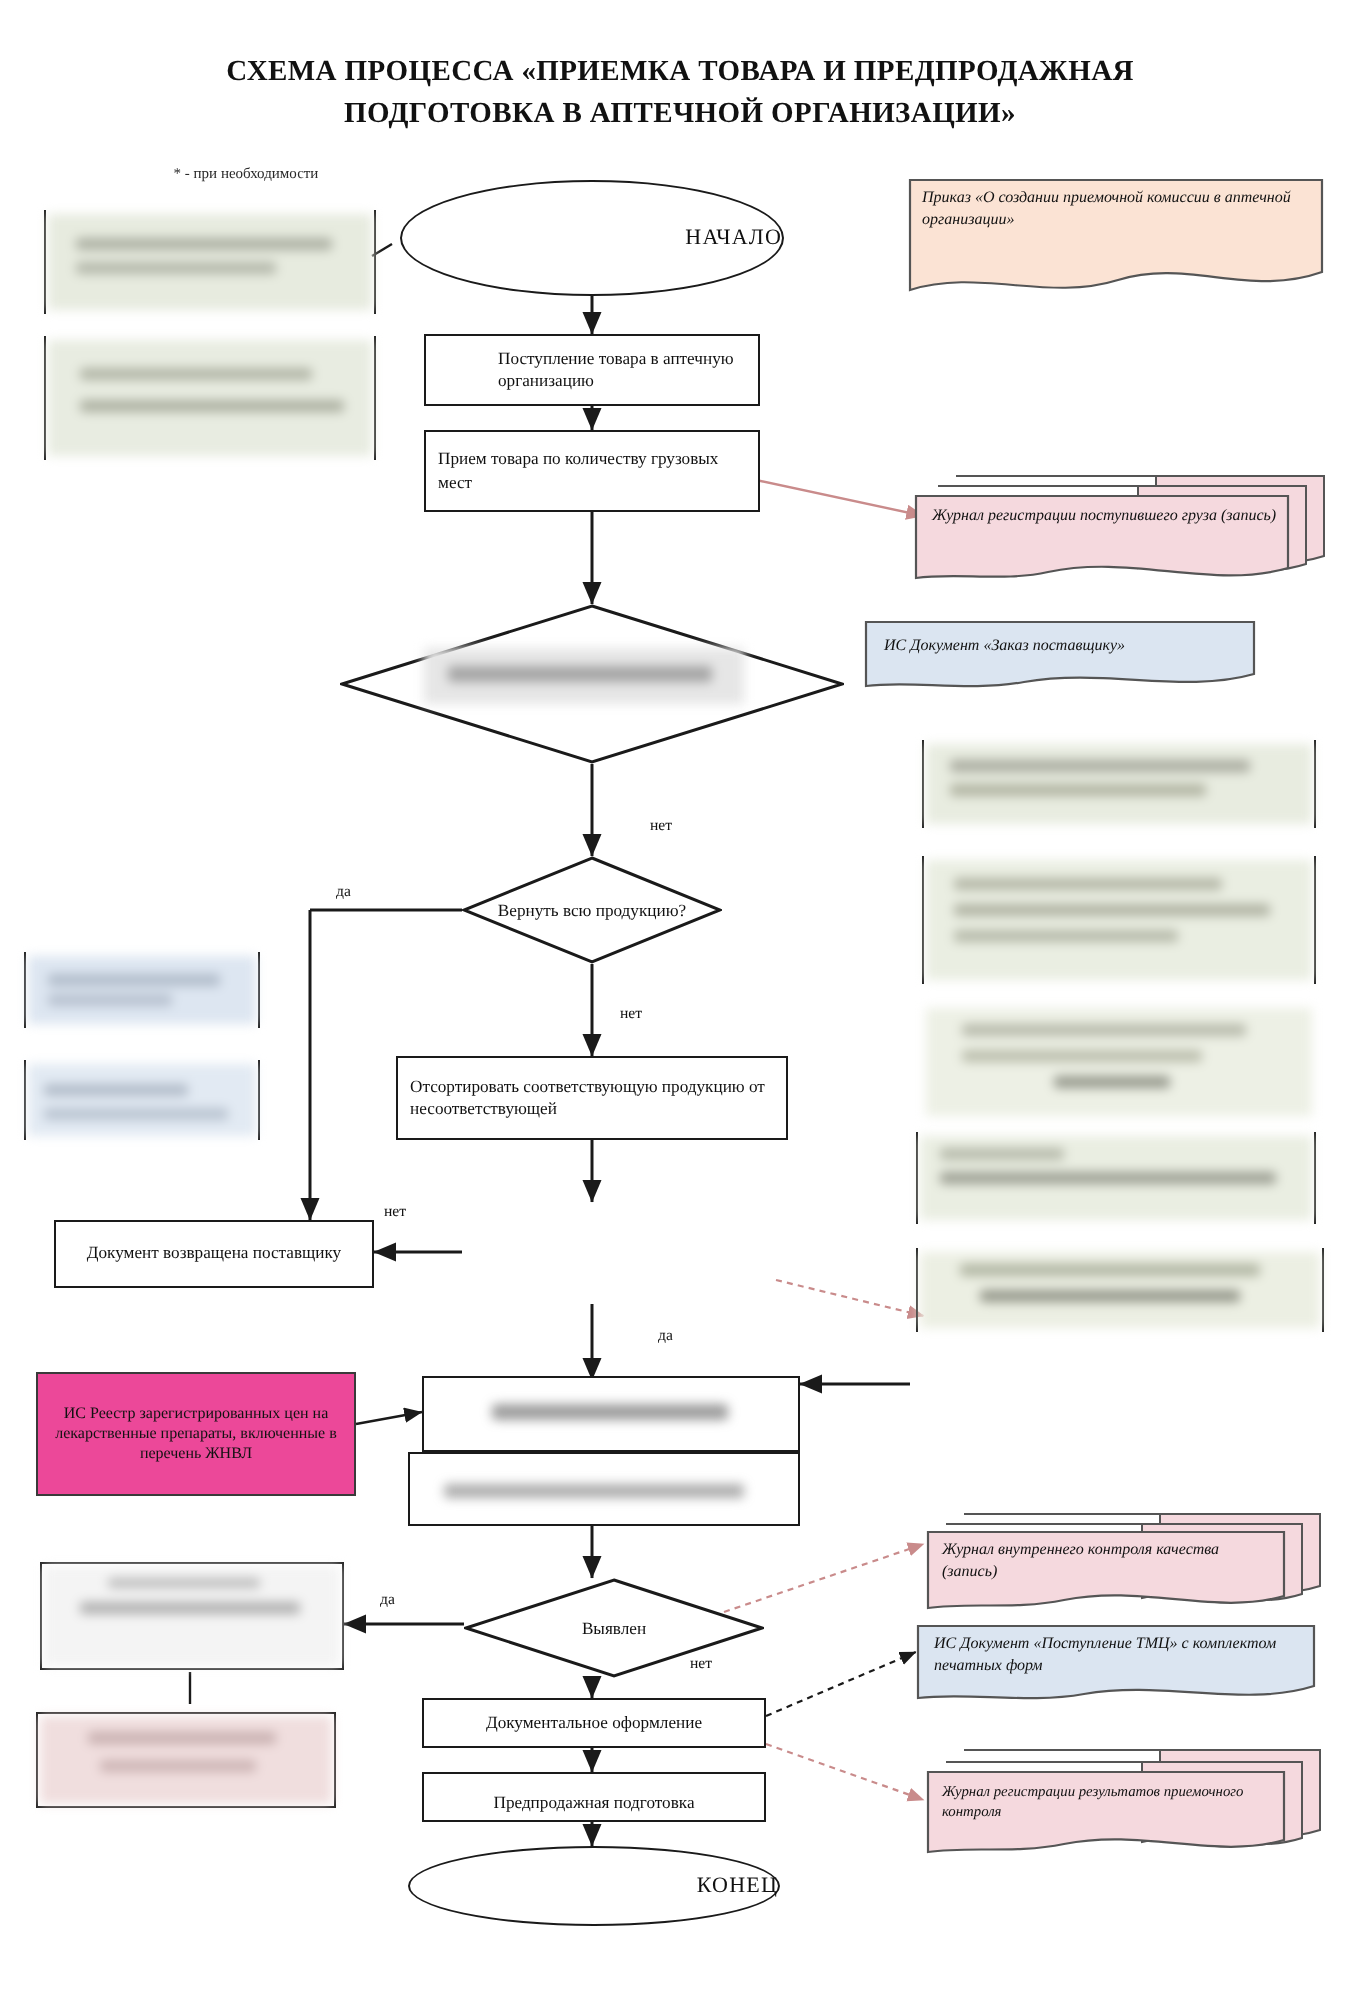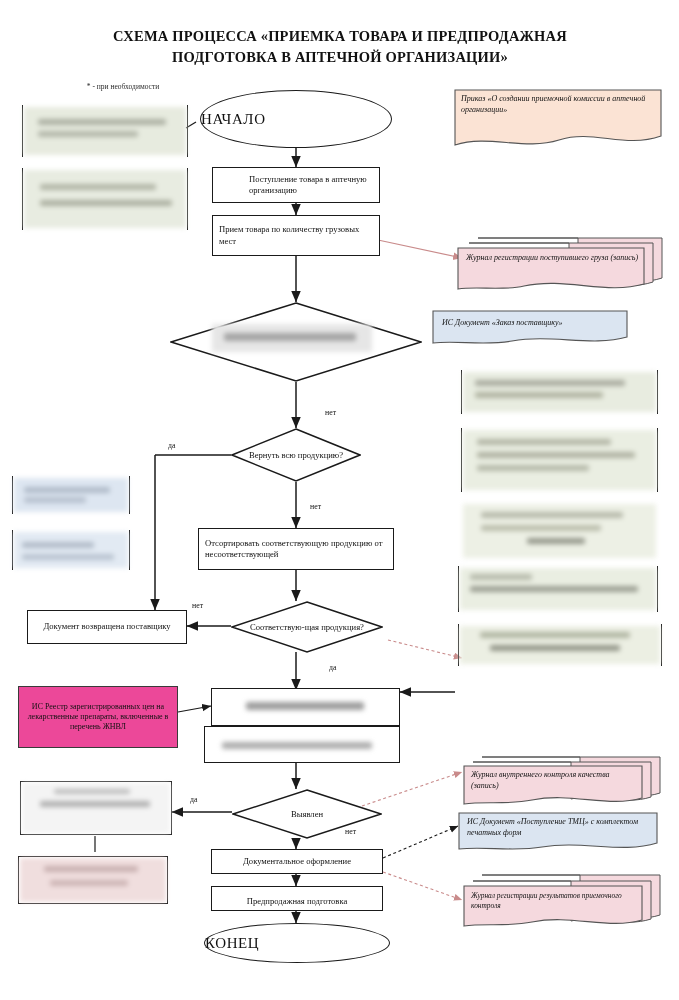--- a/index.html
+++ b/index.html
@@ -27,22 +27,22 @@
     position:absolute;box-sizing:border-box;
     border:1.4px solid #1a1a1a;background:#fff;
     display:flex;align-items:center;justify-content:flex-start;
     font-size:8.6px;line-height:1.3;padding:3px 6px;
   }
   .node.center{justify-content:center;text-align:center;}
 
   .term{
     position:absolute;box-sizing:border-box;
     border:1.4px solid #1a1a1a;background:#fff;border-radius:50%;
-    display:flex;align-items:center;justify-content:flex-start;
-    font-size:15px;letter-spacing:.6px;
+    display:flex;align-items:center;justify-content:flex-end;
+    font-size:11px;letter-spacing:.6px;
   }
 
   .diamond{position:absolute;}
   .diamond svg{position:absolute;left:0;top:0;}
   .diamond .dlabel{
     position:absolute;left:0;top:0;width:100%;height:100%;
     display:flex;align-items:center;justify-content:center;text-align:center;
     font-size:8.6px;line-height:1.25;
   }
 
@@ -164,28 +164,20 @@
       </svg>
     <div class="dlabel">
         <span>Вернуть всю продукцию?</span>
       </div>
   </div>
 
   <div class="node" style="left:198px;top:528px;width:196px;height:42px;">
     <span>Отсортировать соответствующую продукцию от несоответствующей</span>
   </div>
 
-  <div class="diamond" style="left:231px;top:601px;width:152px;height:52px;">
-    <svg width="152" height="52">
-        <polygon points="76,1 151,26 76,51 1,26" fill="#fff" stroke="#1a1a1a" stroke-width="1.5"></polygon>
-      </svg>
-    <div class="dlabel">
-        <span>Соответствую-щая продукция?</span>
-      </div>
-  </div>
 
   <div class="node center" style="left:27px;top:610px;width:160px;height:34px;">
     <span>Документ возвращена поставщику</span>
   </div>
 
   <div class="hardbox" style="left:211px;top:688px;width:189px;height:38px;background:#fff;"></div>
   <div class="blurbox" style="left:218px;top:694px;width:176px;height:26px;">
     <div class="ln" style="left:28px;top:8px;width:118px;height:8px;background:#5c5c5c;opacity:.6;"></div>
   </div>
   <div class="hardbox" style="left:204px;top:726px;width:196px;height:37px;background:#fff;"></div>

